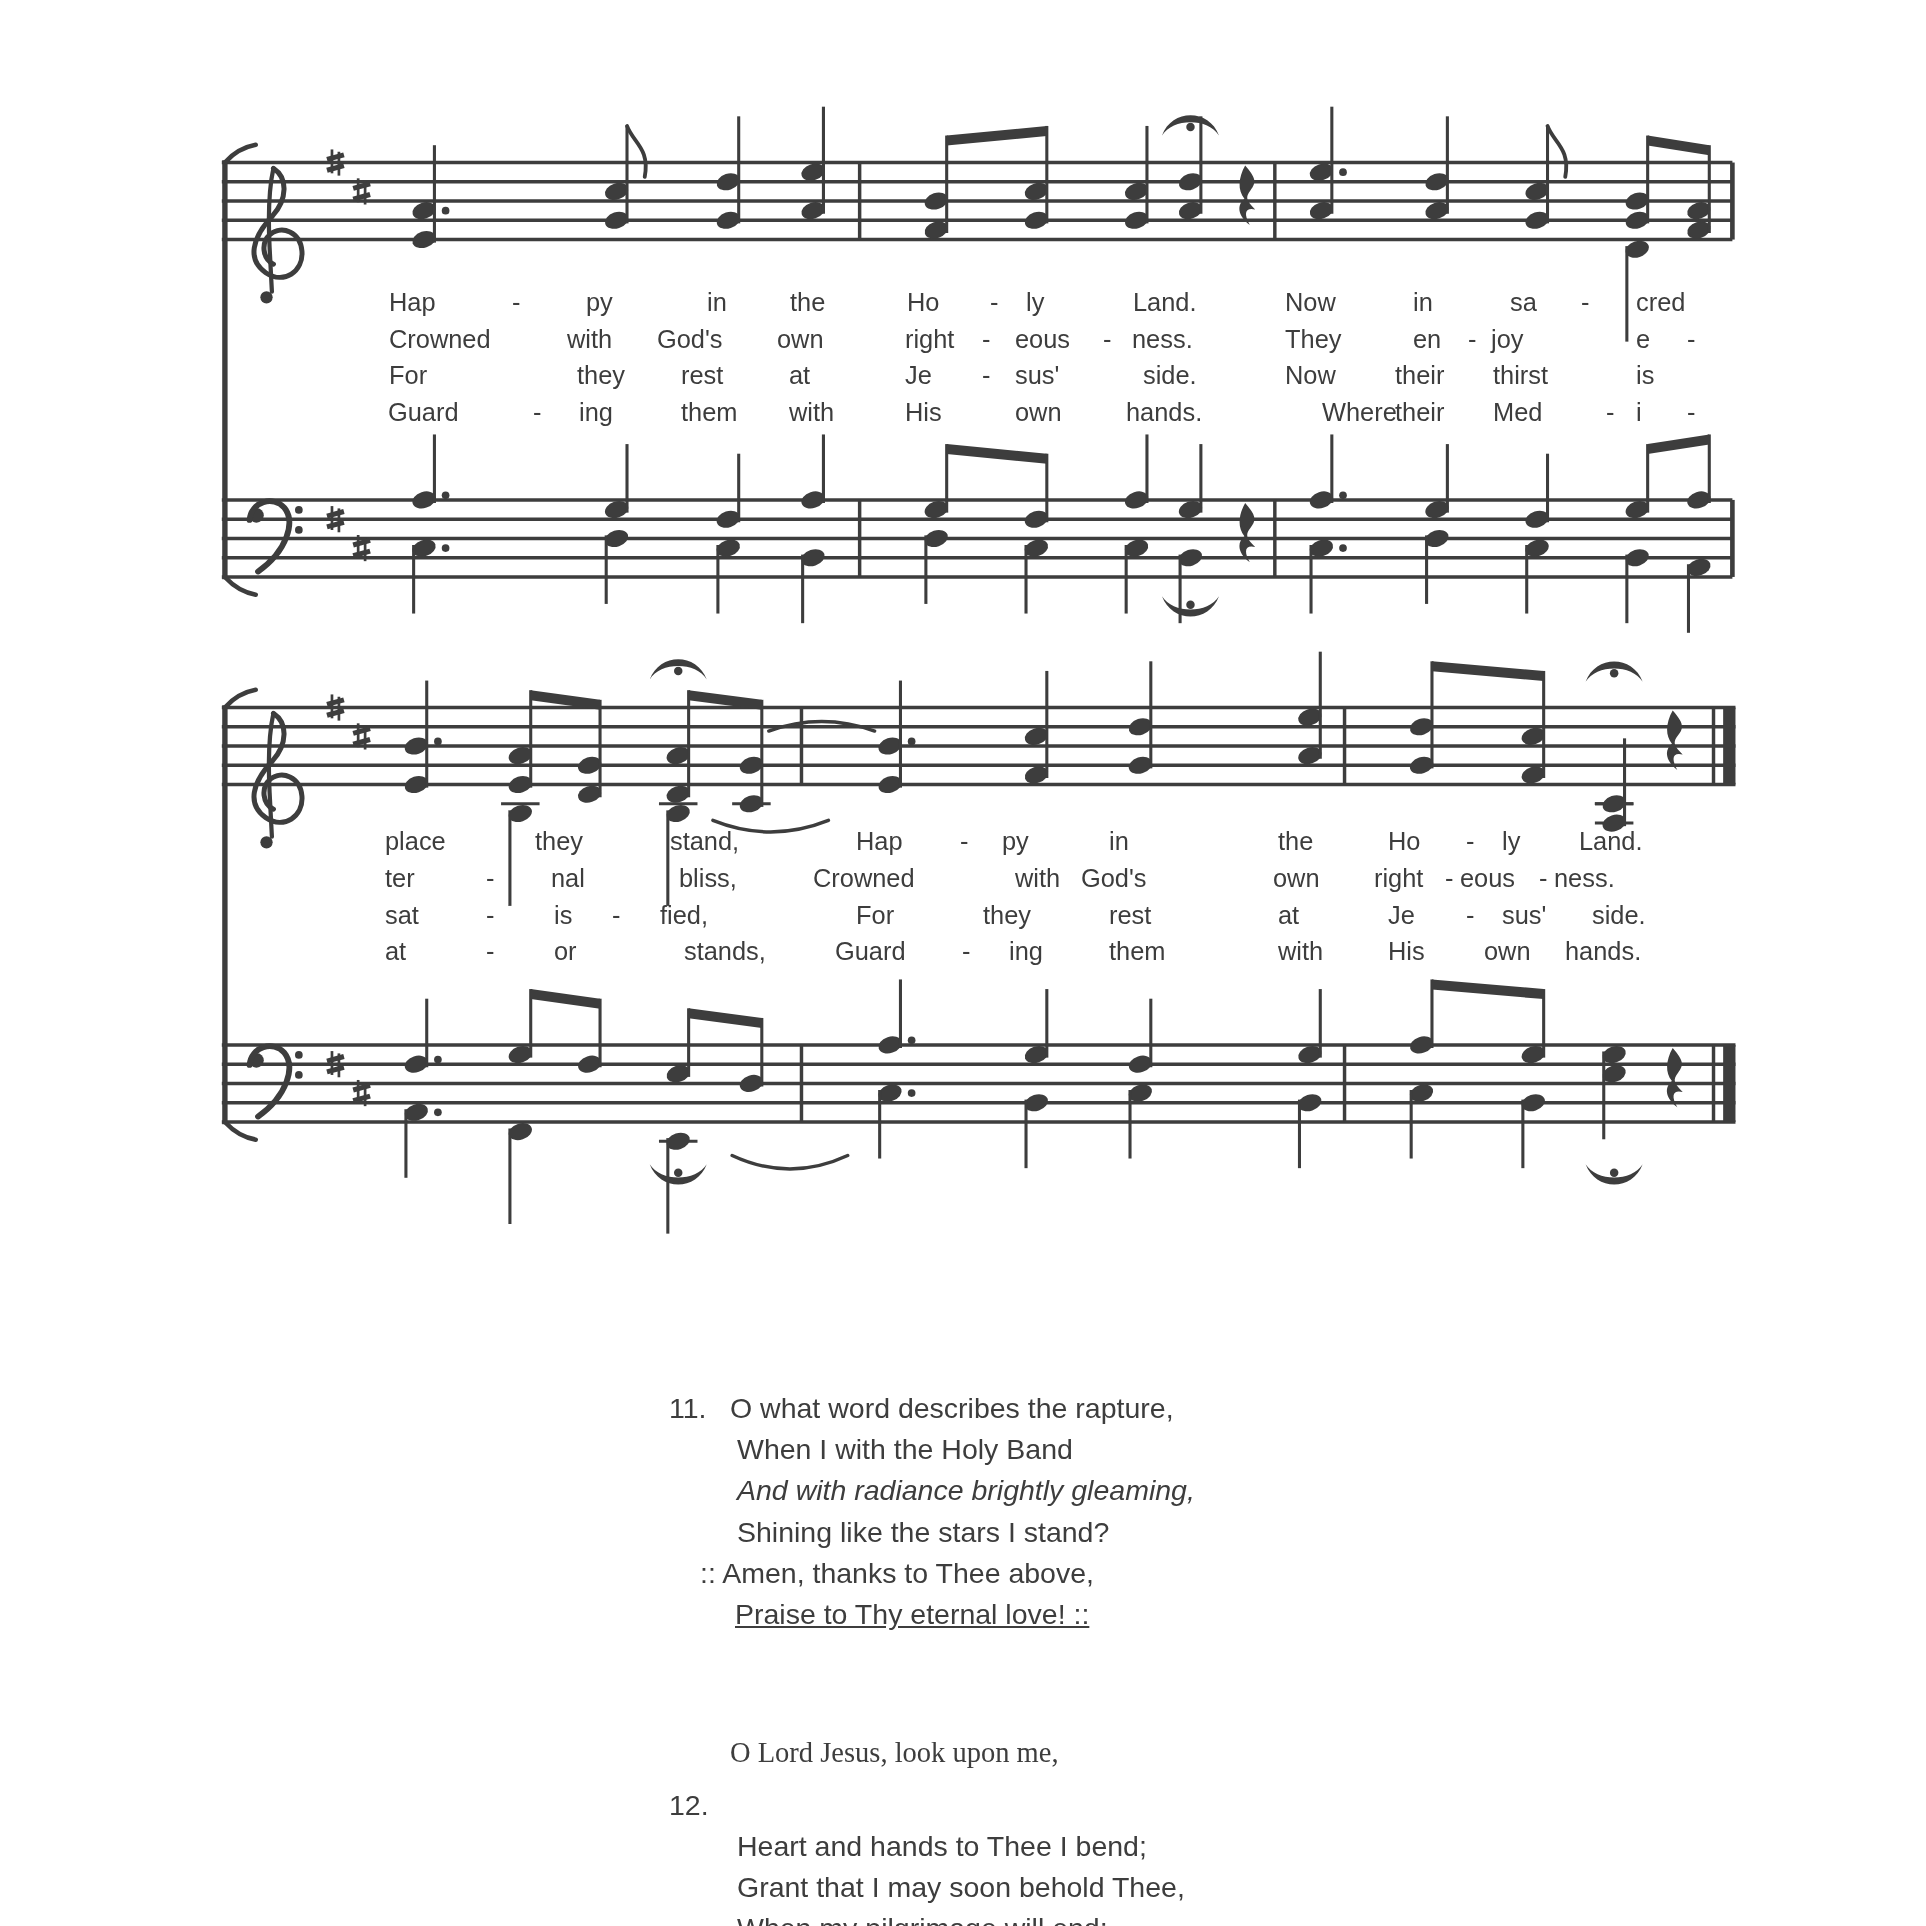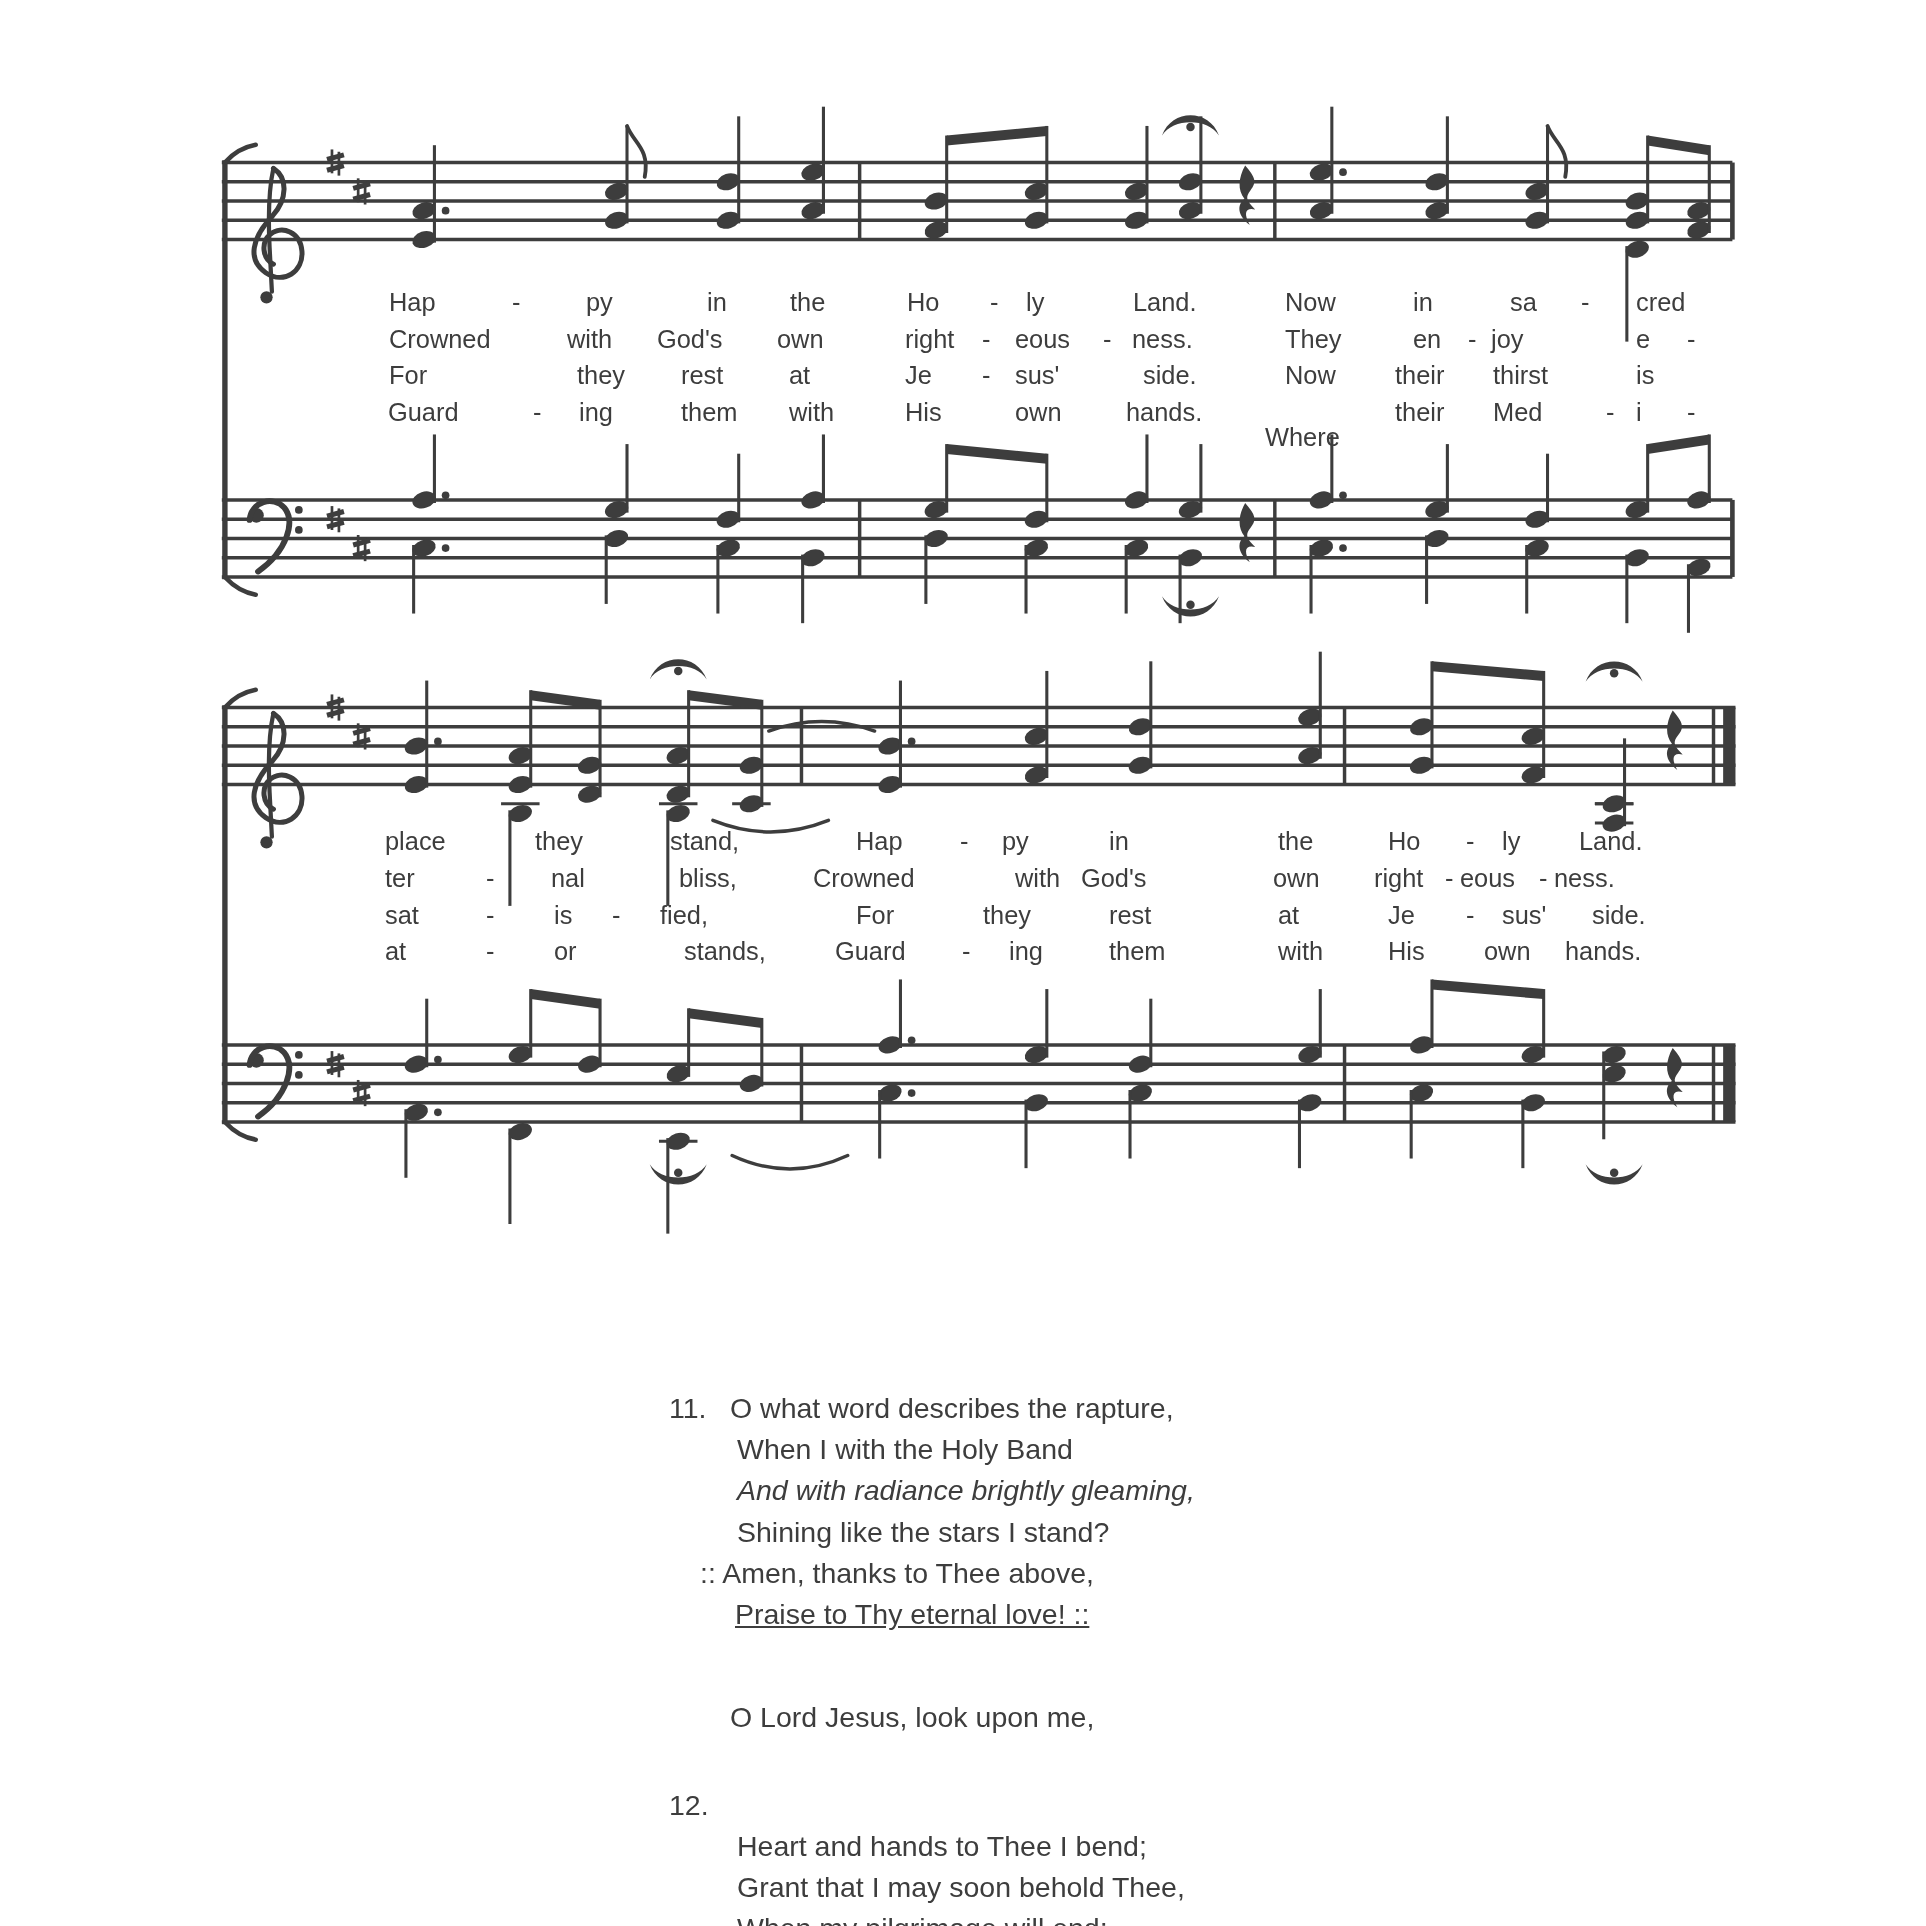--- a/index.html
+++ b/index.html
@@ -375,21 +375,21 @@
       <span class="lyric" style="left: 1493px; top: 356px;">thirst</span>
       <span class="lyric" style="left: 1636px; top: 356px;">is</span>
       <span class="lyric" style="left: 388px; top: 393px;">Guard</span>
       <span class="lyric" style="left: 533px; top: 393px;">-</span>
       <span class="lyric" style="left: 579px; top: 393px;">ing</span>
       <span class="lyric" style="left: 681px; top: 393px;">them</span>
       <span class="lyric" style="left: 789px; top: 393px;">with</span>
       <span class="lyric" style="left: 905px; top: 393px;">His</span>
       <span class="lyric" style="left: 1015px; top: 393px;">own</span>
       <span class="lyric" style="left: 1126px; top: 393px;">hands.</span>
-      <span class="lyric" style="left: 1265px; top: 393px; margin-top: 25px;">Where</span>
+      <span class="lyric" style="left: 1322px; top: 393px;">Where</span>
       <span class="lyric" style="left: 1395px; top: 393px;">their</span>
       <span class="lyric" style="left: 1493px; top: 393px;">Med</span>
       <span class="lyric" style="left: 1606px; top: 393px;">-</span>
       <span class="lyric" style="left: 1636px; top: 393px;">i</span>
       <span class="lyric" style="left: 1687px; top: 393px;">-</span>
       <span class="lyric" style="left: 385px; top: 822px;">place</span>
       <span class="lyric" style="left: 535px; top: 822px;">they</span>
       <span class="lyric" style="left: 670px; top: 822px;">stand,</span>
       <span class="lyric" style="left: 856px; top: 822px;">Hap</span>
       <span class="lyric" style="left: 960px; top: 822px;">-</span>
@@ -441,20 +441,20 @@
     </div>
   <div id="verses">
       <div class="verse-number" style="left: 669px; top: 1391px;">11.</div>
       <div class="verse-line" style="left: 730px; top: 1391px;">O what word describes the rapture,</div>
       <div class="verse-line" style="left: 737px; top: 1432px;">When I with the Holy Band</div>
       <div class="verse-line" style="left: 737px; top: 1473px; font-style: italic;">And with radiance brightly gleaming,</div>
       <div class="verse-line" style="left: 737px; top: 1515px;">Shining like the stars I stand?</div>
       <div class="verse-line" style="left: 700px; top: 1556px;">:: Amen, thanks to Thee above,</div>
       <div class="verse-line" style="left: 735px; top: 1597px; text-decoration: underline;">Praise to Thy eternal love! ::</div>
       <div class="verse-number" style="left: 669px; top: 1788px;">12.</div>
-      <div class="verse-line" style="left: 730px; top: 1700px;">O Lord Jesus, look upon me,</div>
+      <div class="verse-line" style="left: 730px; top: 1736px; font-family: Liberation Serif, serif;">O Lord Jesus, look upon me,</div>
       <div class="verse-line" style="left: 737px; top: 1829px;">Heart and hands to Thee I bend;</div>
       <div class="verse-line" style="left: 737px; top: 1870px;">Grant that I may soon behold Thee,</div>
       <div class="verse-line" style="left: 737px; top: 1911px;">When my pilgrimage will end;</div>
     </div>
 
 </div>
 
 
 </body></html>

